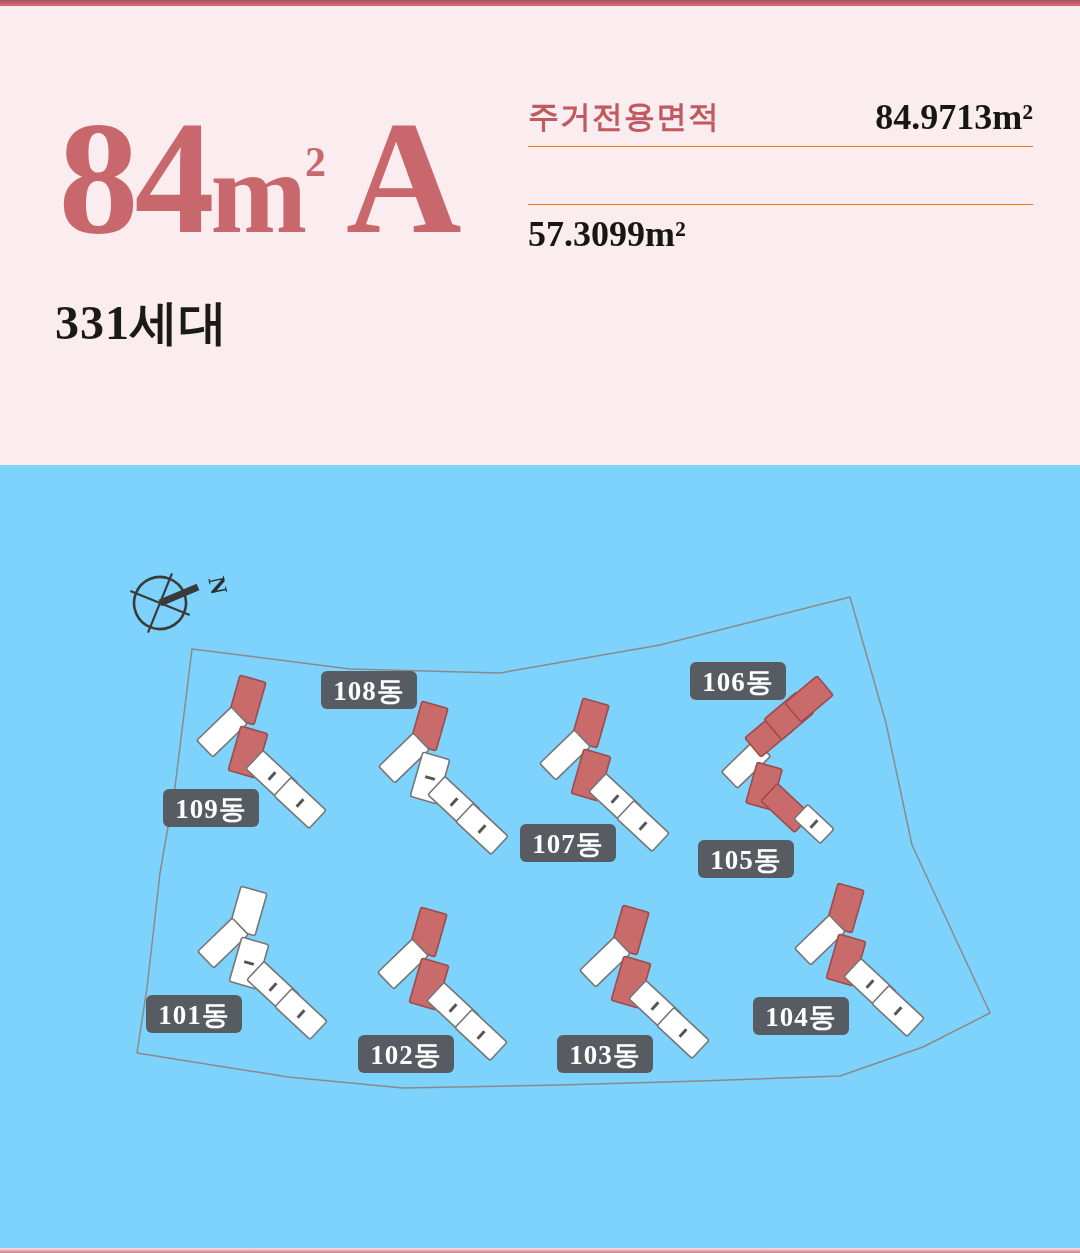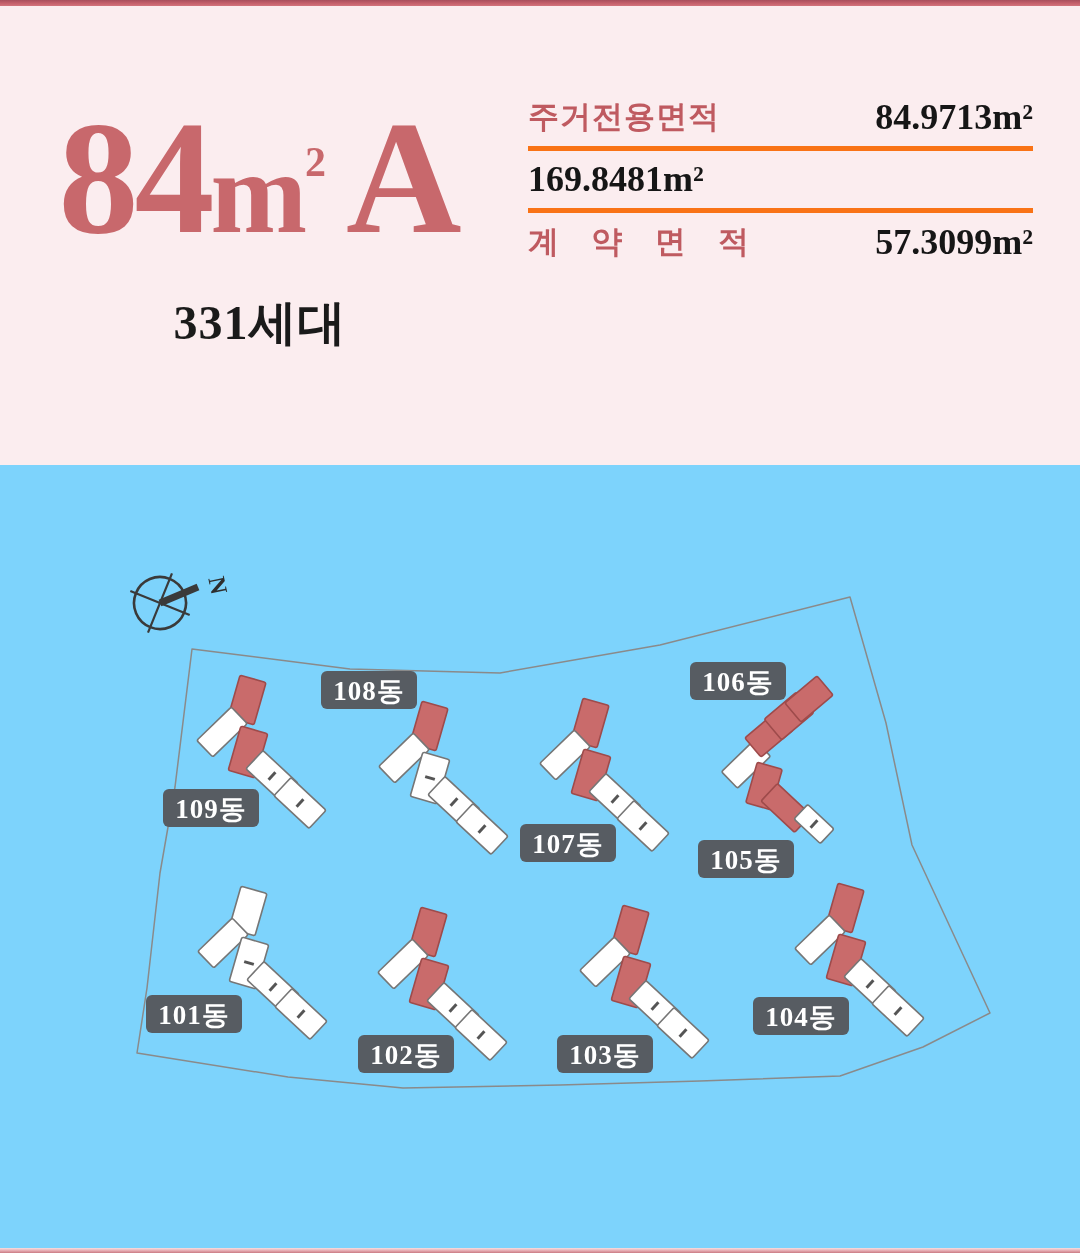--- a/index.html
+++ b/index.html
@@ -8,25 +8,25 @@
   
   .banner{position:absolute;top:0;left:0;width:1080px;height:465px;background:#fbedef;}
   .top-bar{position:absolute;top:0;left:0;width:1080px;height:6px;
            background:linear-gradient(180deg,#a84f5c 0%,#c5606b 55%,#d2747c 100%);}
   .type-title{position:absolute;left:55px;top:98px;width:410px;text-align:center;
               color:#c8686c;font-weight:bold;line-height:1;white-space:nowrap;}
   .tt-num{font-size:160px;letter-spacing:-4px;}
   .tt-m{font-size:116px;letter-spacing:-2px;}
   .tt-sup{font-size:42px;vertical-align:56px;}
   .tt-suffix{font-size:160px;margin-left:20px;}
-  .households{position:absolute;left:55px;top:291px;width:410px;text-align:center;
+  .households{position:absolute;left:55px;top:291px;width:410px;
               font-size:48px;font-weight:600;color:#1a1a1a;letter-spacing:1px;}
   .area-table{position:absolute;left:528px;top:88px;width:505px;}
   .trow{display:flex;justify-content:space-between;align-items:center;height:57.5px;
-        border-bottom:5px solid #f97316;}
+        border-bottom:1px solid #f97316;}
   .trow:last-child{border-bottom:none;}
   .tlabel{width:222px;font-size:31px;font-weight:bold;color:#bf5a60;
           text-align:justify;text-align-last:justify;letter-spacing:1px;}
   .tval{font-size:36px;font-weight:600;color:#161616;letter-spacing:0px;text-align:right;}
   
   .site-plan{position:absolute;left:0;top:463px;width:1080px;height:790px;}
   svg text.blabel{font-size:27px;font-weight:bold;fill:#ffffff;letter-spacing:1px;}
   .bottom-line{position:absolute;left:0;right:0;bottom:0;height:5px;
                background:linear-gradient(180deg,#f7dfe1 0%,#e9b3b9 45%,#ca7a83 100%);}
 </style>
@@ -42,24 +42,22 @@
     </div>
 
     <div class="households">331세대</div>
 
     <div class="area-table">
         <div class="trow">
           <span class="tlabel">주거전용면적</span>
           <span class="tval">84.9713m²</span>
         </div>
         <div class="trow">
-          <span class="tval">169.8481m²</span>
         </div>
         <div class="trow">
-          <span class="tlabel">계 약 면 적</span>
           <span class="tval">57.3099m²</span>
         </div>
       </div>
   </div>
 
   <div class="site-plan">
     <svg width="1080" height="790" viewBox="0 463 1080 790" xmlns="http://www.w3.org/2000/svg">
 
       <g stroke="#3a3a3a" fill="none">
         <g transform="rotate(22 160 603)">

